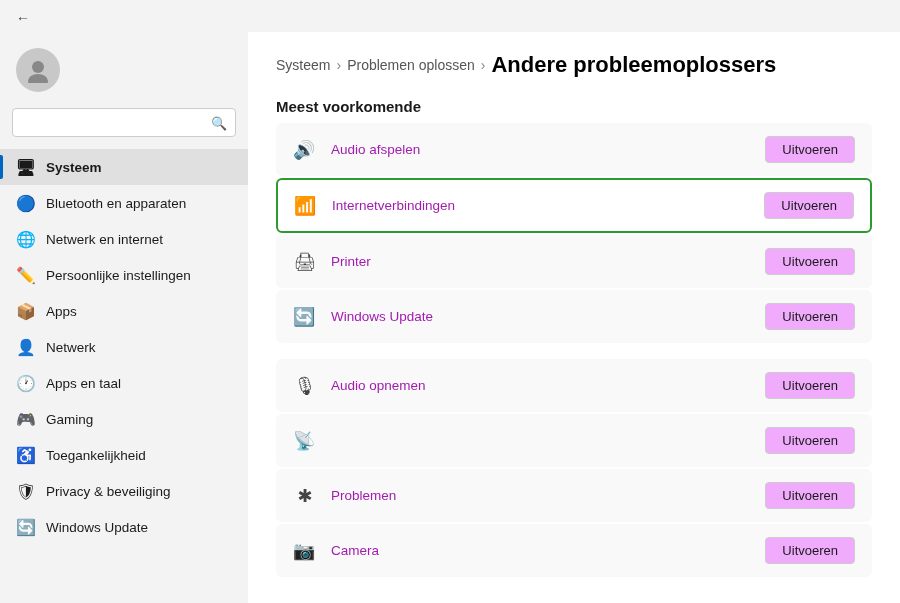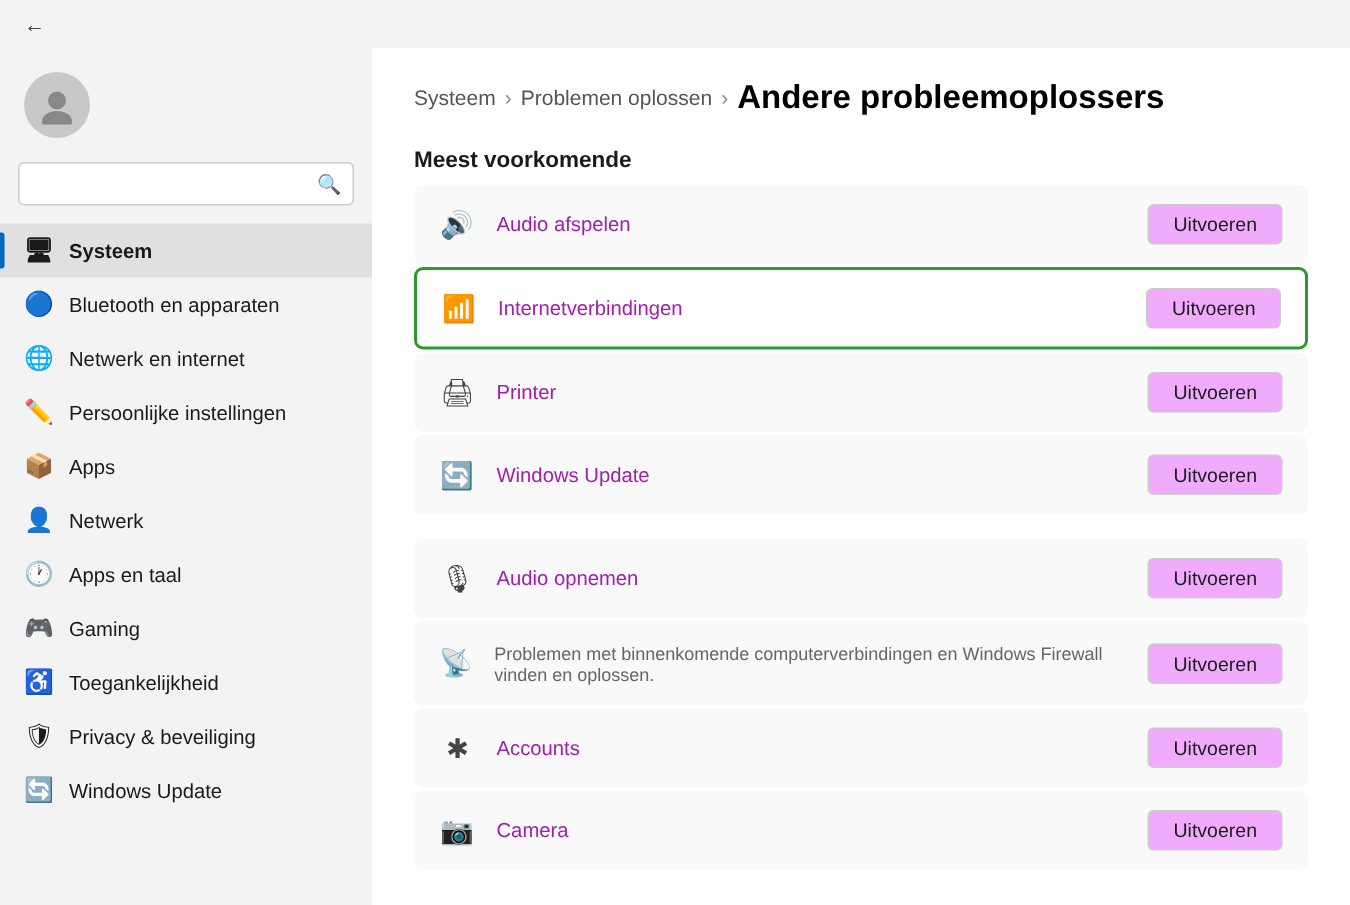--- a/index.html
+++ b/index.html
@@ -383,30 +383,29 @@
               <div>
                 <div class="ts-label">Audio opnemen</div>
               </div>
             </div>
             <button class="btn-uitvoeren">Uitvoeren</button>
           </div>
           <div class="troubleshooter-item">
             <div class="troubleshooter-left">
               <div class="ts-icon">📡</div>
               <div>
-                <div class="ts-sublabel">Problemen met binnenkomende computerverbindingen en Windows Firewall vinden en oplossen.</div>
               </div>
             </div>
             <button class="btn-uitvoeren">Uitvoeren</button>
           </div>
           <div class="troubleshooter-item">
             <div class="troubleshooter-left">
               <div class="ts-icon">✱</div>
               <div>
-                <div class="ts-label">Accounts</div>
+                <div class="ts-label">Problemen</div>
               </div>
             </div>
             <button class="btn-uitvoeren">Uitvoeren</button>
           </div>
           <div class="troubleshooter-item">
             <div class="troubleshooter-left">
               <div class="ts-icon">📷</div>
               <div>
                 <div class="ts-label">Camera</div>
               </div>

